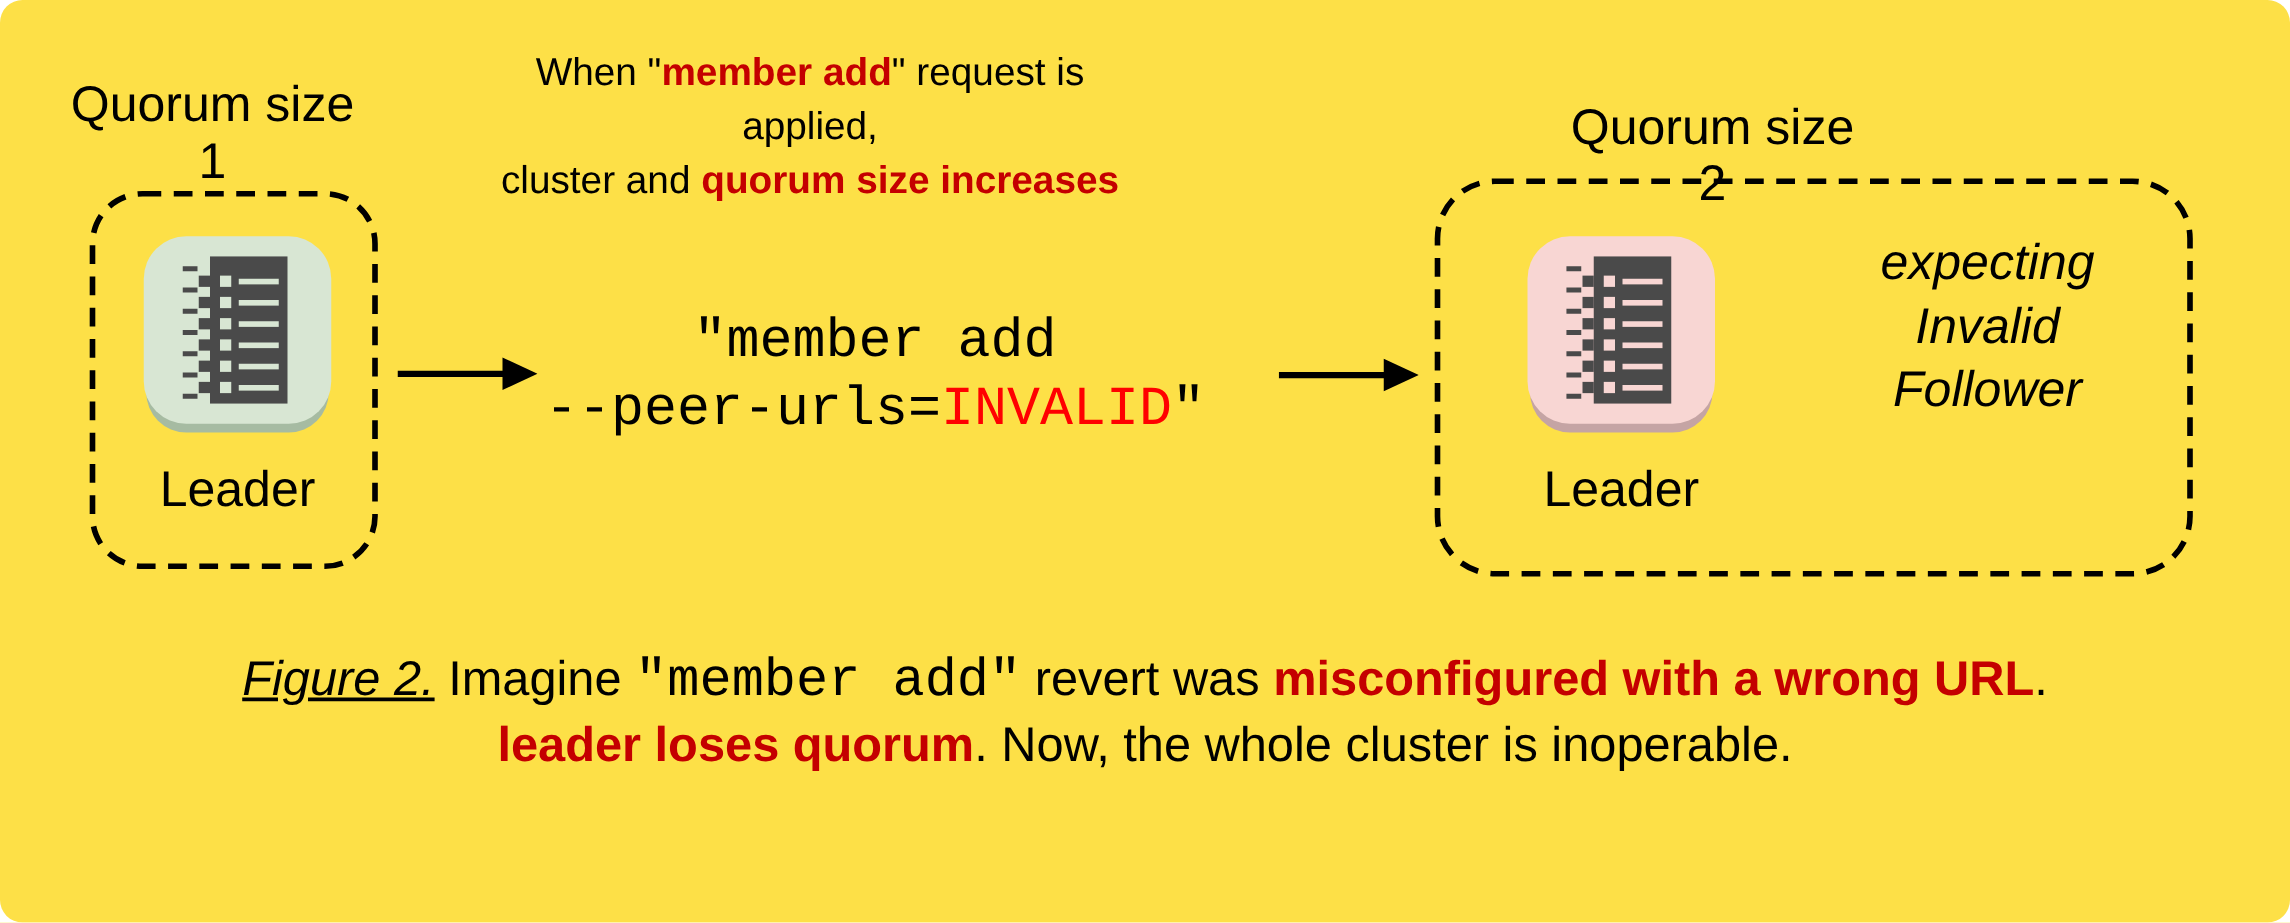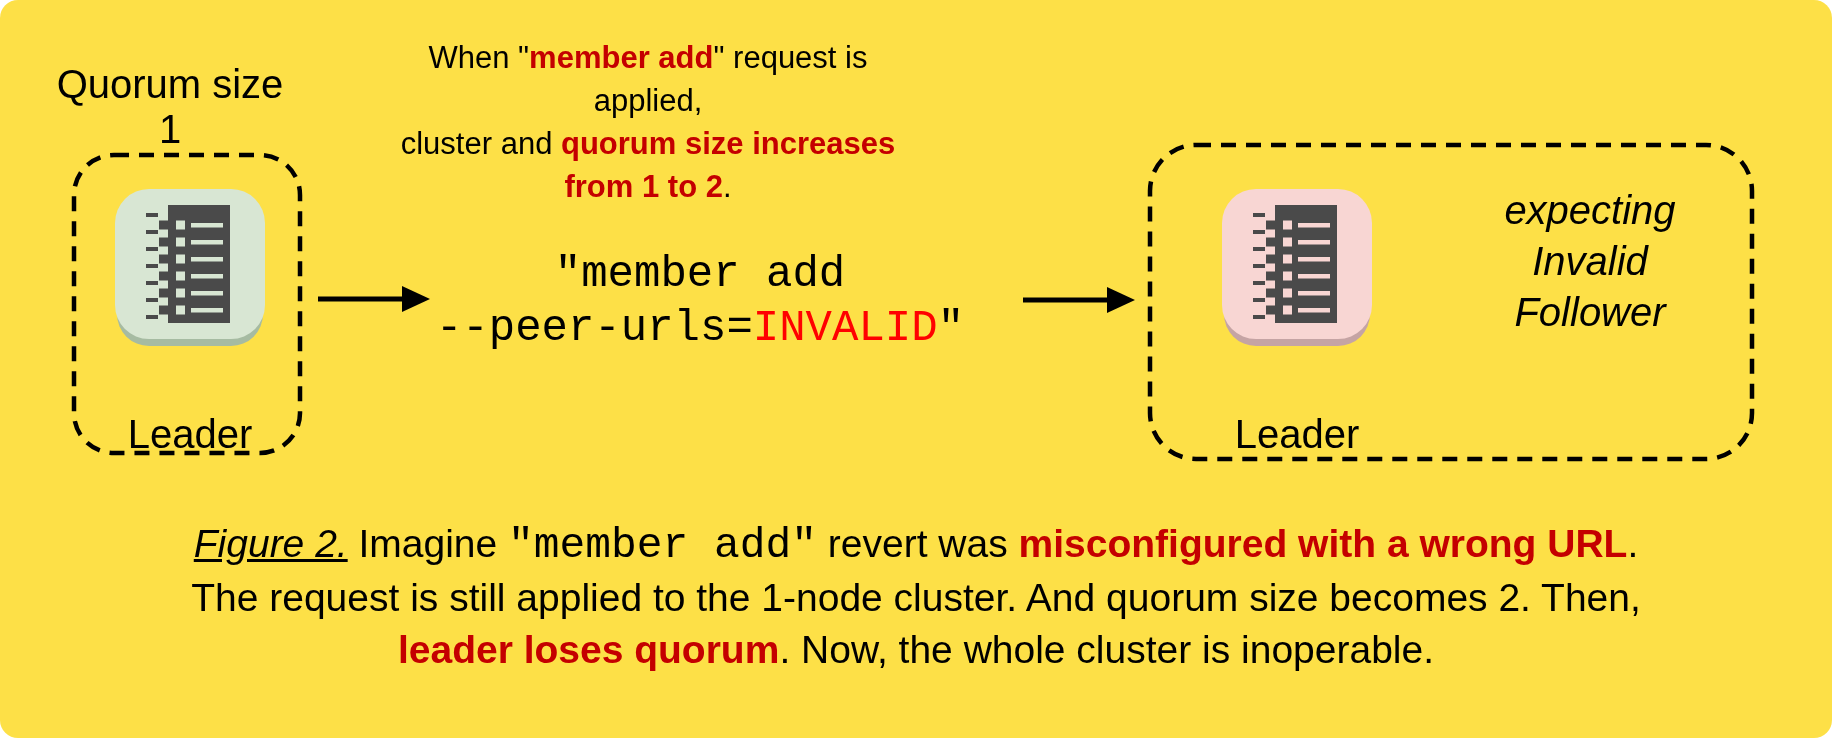--- a/index.html
+++ b/index.html
@@ -10,21 +10,21 @@
     font-family:"Liberation Sans",sans-serif;
     color:#000;
     overflow:hidden;
     border-radius:18px;
   }
   .abs{position:absolute;}
   .ctr{text-align:center;}
 
   
   .cluster-title{font-size:40px;letter-spacing:0;}
-  .node-label{font-size:40px;margin-top:42px;}
+  .node-label{font-size:40px;}
 
   
   .tile{
     width:150px;height:150px;border-radius:34px;
     display:flex;align-items:center;justify-content:center;
   }
   .tile.green{background:var(--green_tile,#d8e6d3);box-shadow:0 9px 0 -2px var(--green_tile_shadow,#a6bba2);}
   .tile.pink {background:var(--pink_tile,#f8d6d3);box-shadow:0 9px 0 -2px var(--pink_tile_shadow,#c5a4a4);}
   .tile svg{display:block;}
   .tile .dark{fill:var(--icon_dark,#4a4a4a);}
@@ -102,33 +102,33 @@
   <div class="abs ctr node-label" style="left:90px;top:370px;width:200px;">Leader</div>
 
   <svg class="abs arrow" style="left:318px;top:284px;" width="112" height="30">
     <line x1="0" y1="15" x2="86" y2="15"></line>
     <polygon points="84,2 112,15 84,28"></polygon>
   </svg>
 
   <div class="abs ctr top-note" style="left:388px;top:36px;width:520px;">
     <div><span>When "</span><span class="red">member add</span><span>" request is applied,</span></div>
     <div><span>cluster and </span><span class="red">quorum size increases</span></div>
-    <div><span class="red">from 1 to 2</span><span>.</span></div>
   </div>
 
   <div class="abs ctr command" style="left:400px;top:247px;width:600px;">
     <div>"member add</div>
     <div><span>--peer-urls=</span><span class="red-bright">INVALID</span><span>"</span></div>
   </div>
 
   <svg class="abs arrow" style="left:1023px;top:285px;" width="112" height="30">
     <line x1="0" y1="15" x2="86" y2="15"></line>
     <polygon points="84,2 112,15 84,28"></polygon>
   </svg>
 
+  <div class="abs ctr cluster-title" style="left:1240px;top:80px;width:260px;">Quorum size 2</div>
 
   <svg class="abs boxsvg" style="left:1146px;top:141px;" width="610" height="322">
     <rect x="4" y="4" width="602" height="314" rx="46"></rect>
   </svg>
 
   <div class="abs tile pink" style="left:1222px;top:189px;">
     <svg width="88" height="118" viewBox="0 0 88 118">
       <rect class="dark" x="22" y="0" width="62" height="118"></rect>
       <g class="dark">
         <rect x="0" y="8" width="12" height="4"></rect>
@@ -166,17 +166,16 @@
 
   <div class="abs ctr expecting" style="left:1430px;top:185px;width:320px;">
     <div>expecting</div>
     <div>Invalid</div>
     <div>Follower</div>
   </div>
 
 
   <div class="abs ctr caption" style="left:0;top:518px;width:1832px;">
     <div><span class="it">Figure 2.</span><span> Imagine </span><span class="mono">"member add"</span><span> revert was </span><span class="red">misconfigured with a wrong URL</span><span>.</span></div>
-    <div><span>The request is still applied to the 1-node cluster. And quorum size becomes 2. Then,</span></div>
     <div><span class="red">leader loses quorum</span><span>. Now, the whole cluster is inoperable.</span></div>
   </div>
 
 </div>
 
 </body></html>

